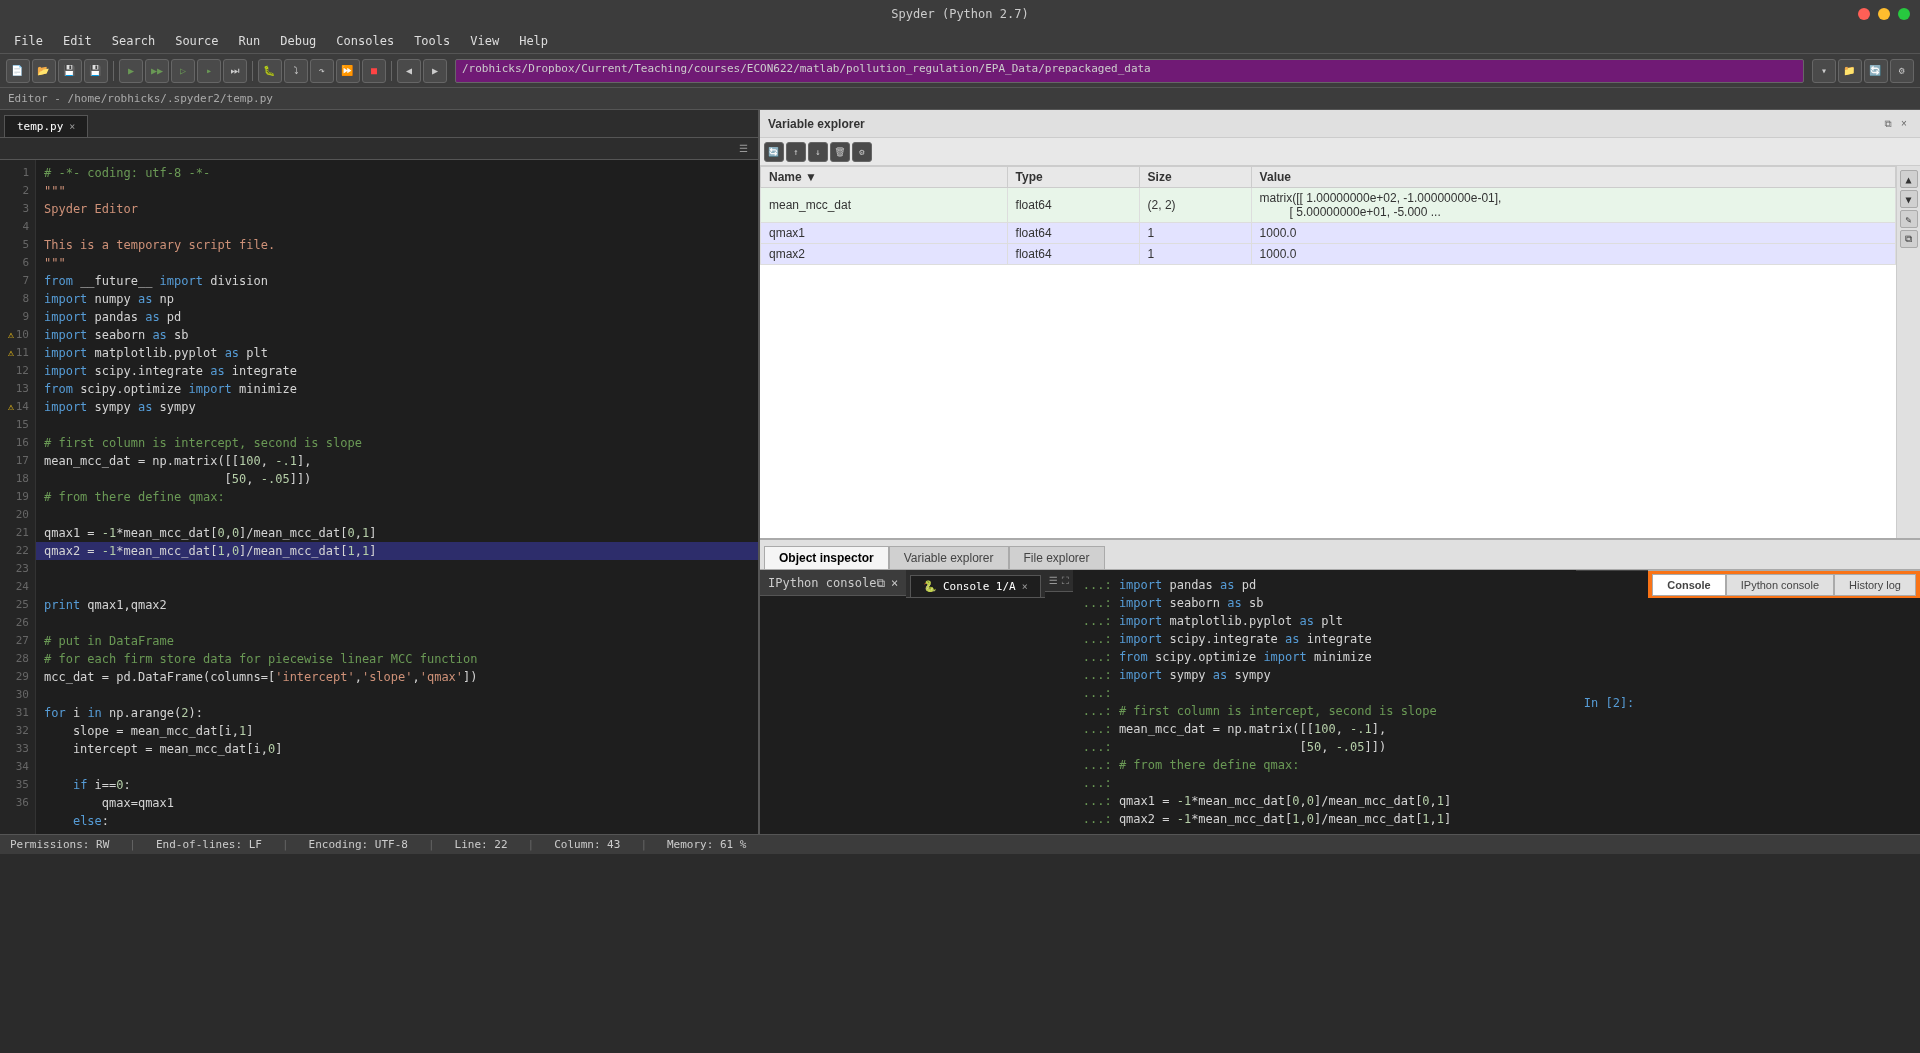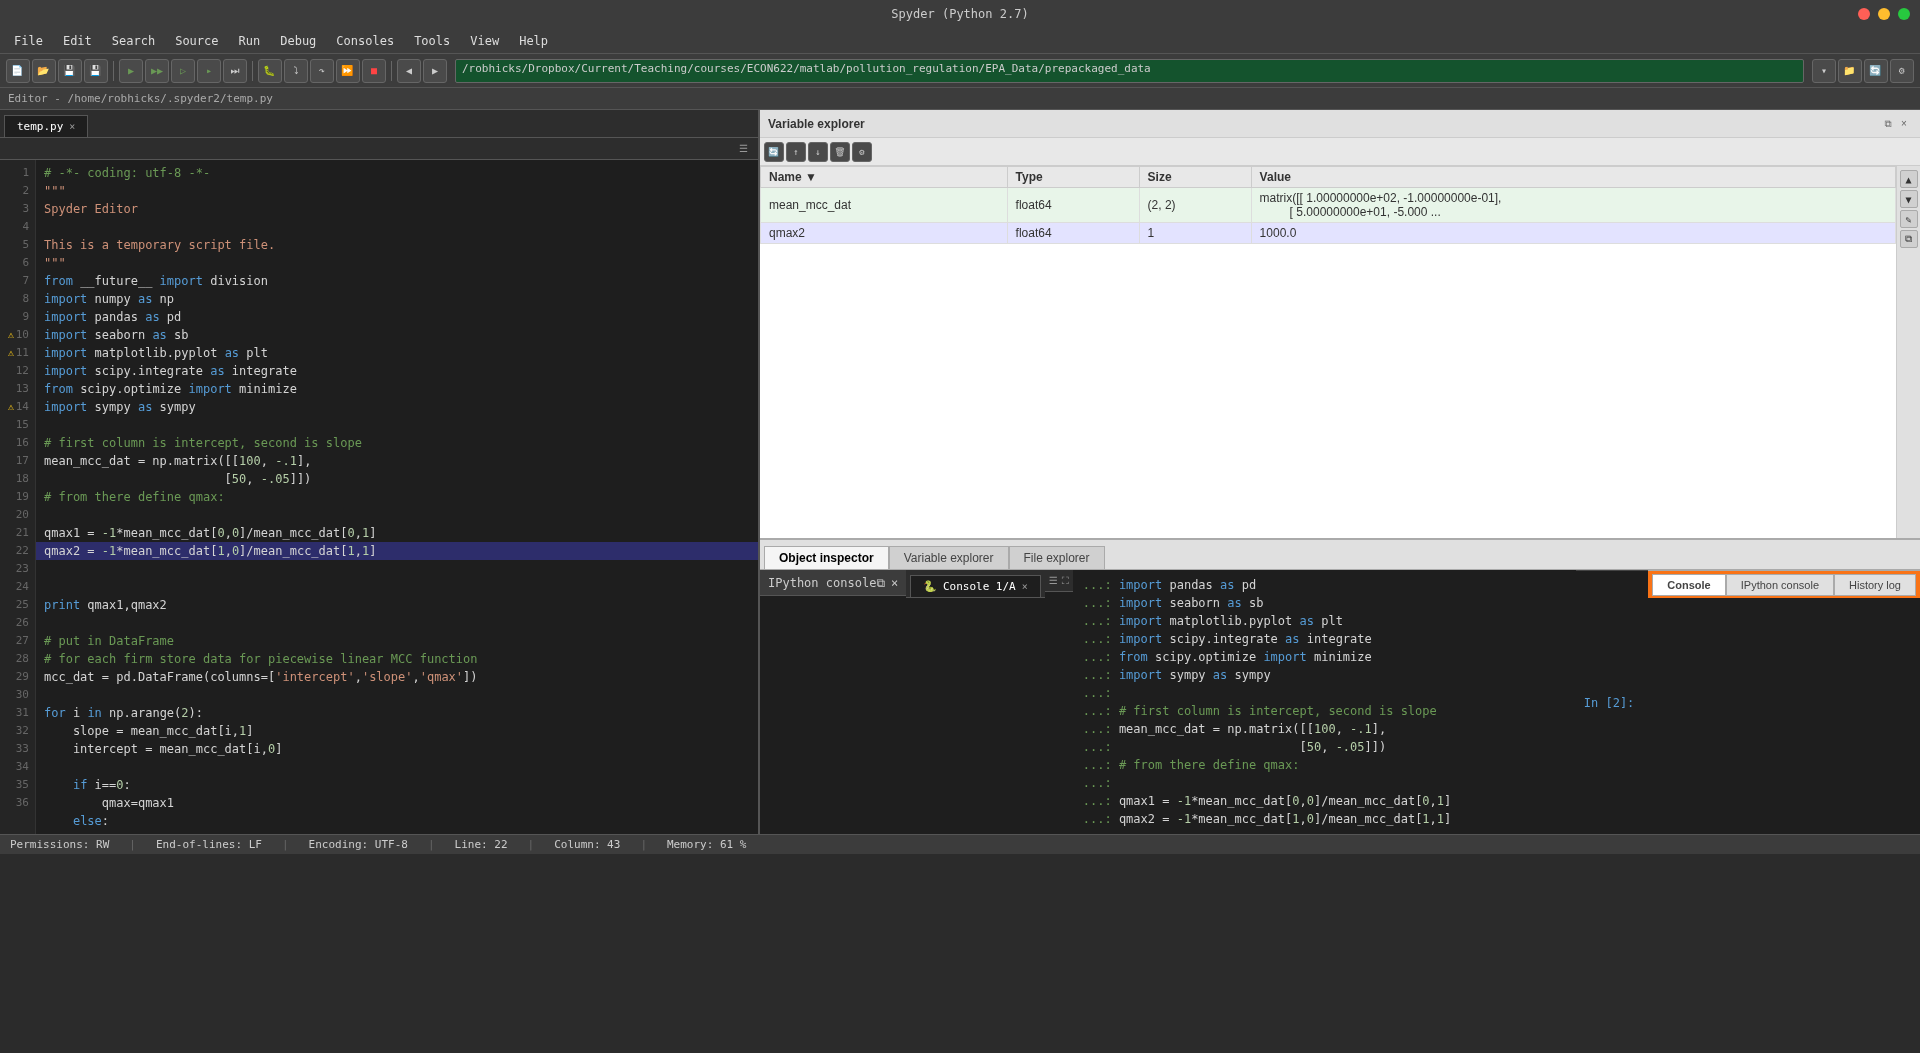--- a/index.html
+++ b/index.html
@@ -77,21 +77,21 @@
       display: flex;
       align-items: center;
       justify-content: center;
       color: #ccc;
       font-size: 10px;
     }
     .tb-separator { width: 1px; height: 20px; background: #666; margin: 0 3px; }
     #path-bar {
       flex: 1;
       margin: 0 6px;
-      background: #14532d;
+      background: #701a75;
       border: 1px solid #666;
       border-radius: 2px;
       padding: 2px 6px;
       color: #ccc;
       font-size: 11px;
       height: 24px;
       overflow: hidden;
       white-space: nowrap;
     }
 
@@ -629,20 +629,26 @@
                 <th>Value</th>
               </tr>
             </thead>
             <tbody>
               <tr class="var-row-0">
                 <td>mean_mcc_dat</td>
                 <td>float64</td>
                 <td>(2, 2)</td>
                 <td>matrix([[ 1.00000000e+02, -1.00000000e-01],<br>&nbsp;&nbsp;&nbsp;&nbsp;&nbsp;&nbsp;&nbsp;&nbsp;&nbsp;[  5.00000000e+01, -5.000 ...</td>
               </tr>
+              <tr class="var-row-1">
+                <td>qmax1</td>
+                <td>float64</td>
+                <td>1</td>
+                <td>1000.0</td>
+              </tr>
               <tr class="var-row-2">
                 <td>qmax2</td>
                 <td>float64</td>
                 <td>1</td>
                 <td>1000.0</td>
               </tr>
             </tbody>
           </table>
         </div>
         <div id="var-right-btns">

